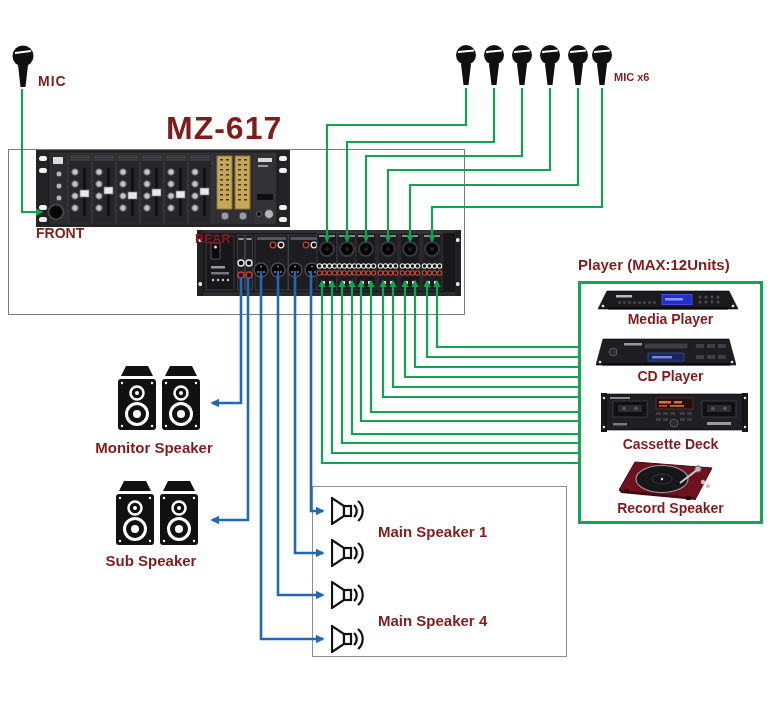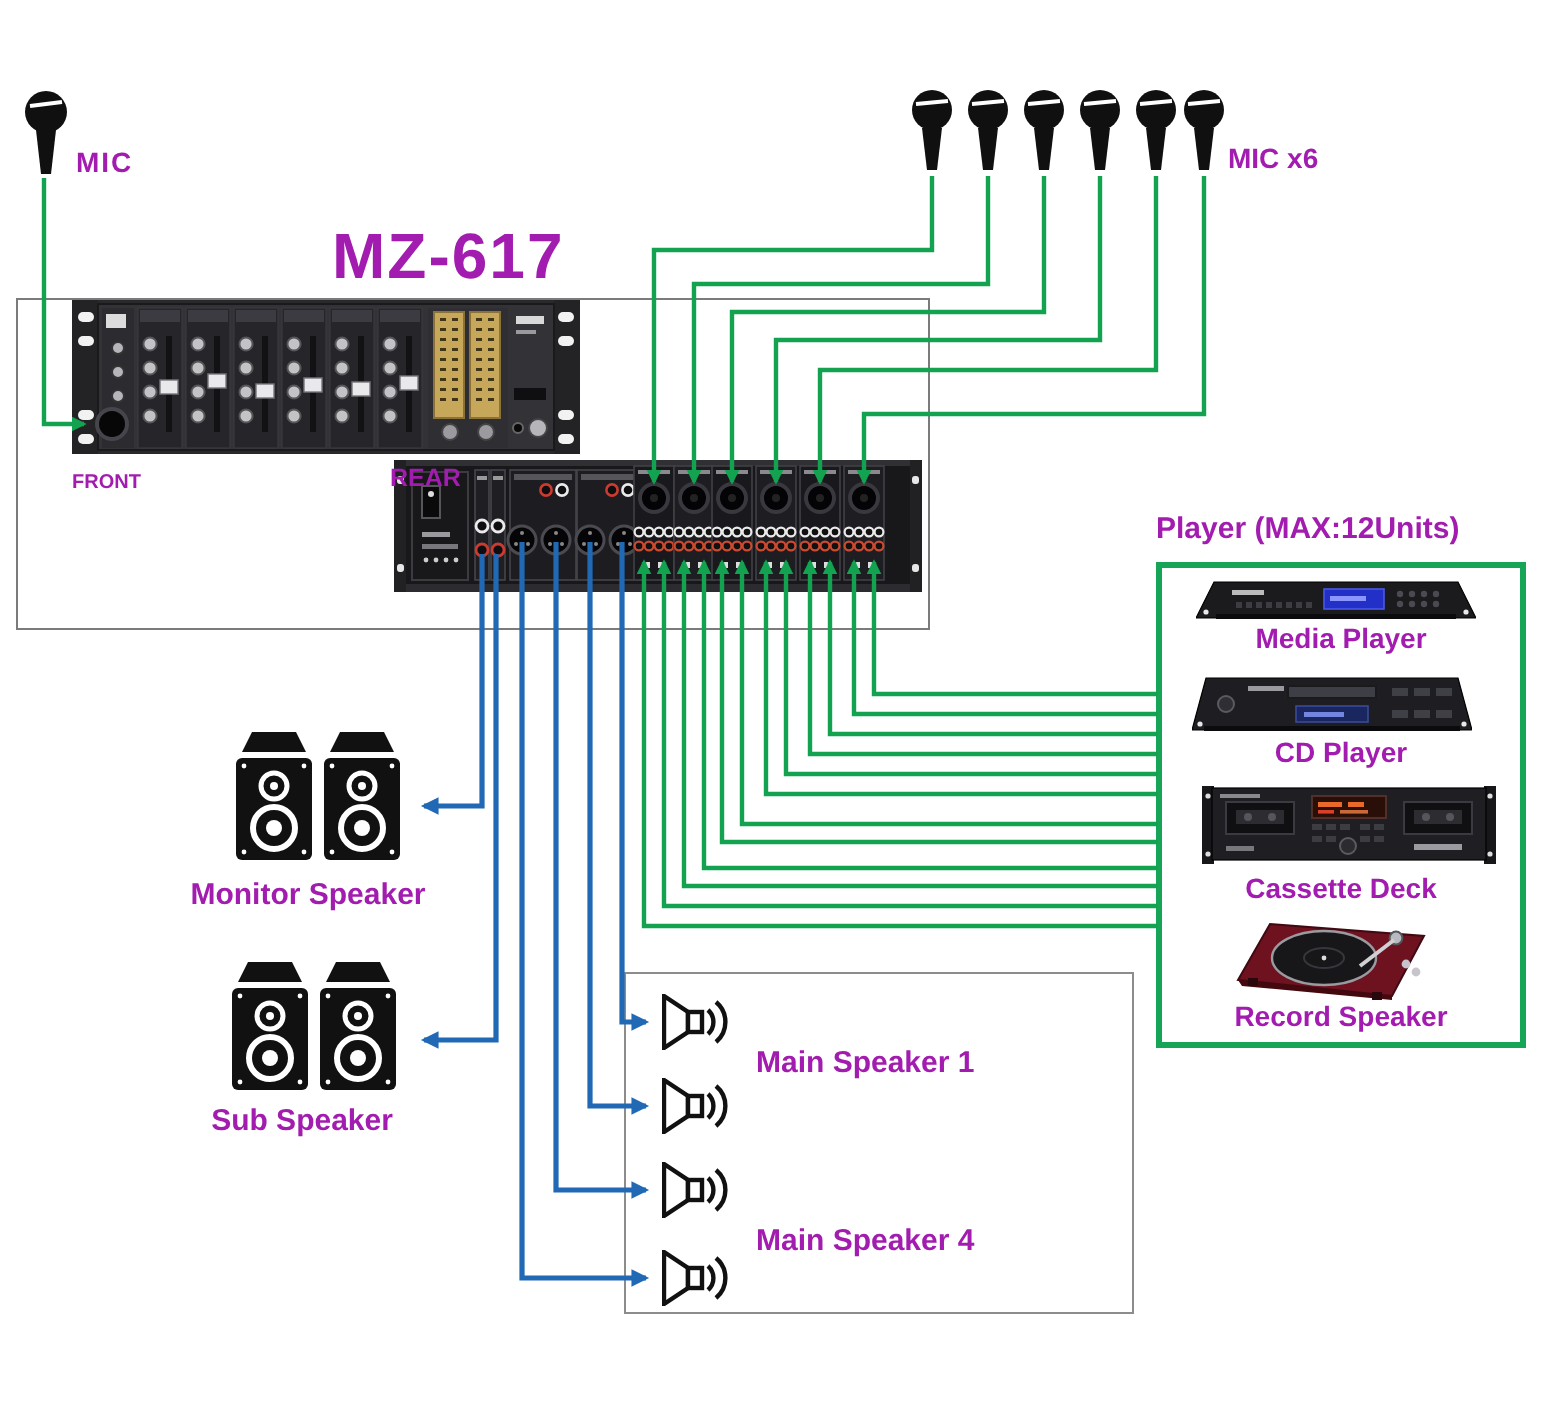--- a/index.html
+++ b/index.html
@@ -1,19 +1,19 @@
 <!DOCTYPE html>
 <html style="--wire-green: #12a250; --wire-blue: #2169b4; --player-border: #16a457;"><head>
 <meta charset="utf-8">
 <style>
   html,body{margin:0;padding:0;background:#fff;}
   body{font-family:"Liberation Sans",sans-serif;color:#1a1a1a;}
   #stage{position:relative;width:774px;height:708px;background:#ffffff;overflow:hidden;}
   .abs{position:absolute;}
-  .lbl{font-weight:bold;color:#a21caf;white-space:nowrap;}
+  .lbl{font-weight:bold;color:#7f1d1d;white-space:nowrap;}
   #title{font-size:32px;letter-spacing:1px;}
   .panel-box{border:1.5px solid #7b7b7b;}
   .main-box{border:1.5px solid #8c8c8c;background:#fff;}
   .player-box{border:3px solid var(--player-border,#16a457);background:#fff;}
   .ctr{text-align:center;}
   #wires{position:absolute;left:0;top:0;z-index:9;pointer-events:none;}
   .wire-green{fill:none;stroke:var(--wire-green,#12a250);stroke-width:2.2;stroke-linejoin:miter;}
   .wire-blue{fill:none;stroke:var(--wire-blue,#2169b4);stroke-width:2.6;stroke-linejoin:miter;}
   .arr-g{fill:var(--wire-green,#12a250);}
   .arr-b{fill:var(--wire-blue,#2169b4);}
@@ -54,21 +54,21 @@
   <svg class="abs z2" style="left:566px;top:45px;" width="24" height="44" viewBox="0 0 24 44">
       <circle cx="12" cy="10" r="10" fill="#101010"></circle>
       <line x1="4" y1="7" x2="20" y2="5.5" stroke="#fff" stroke-width="2"></line>
       <polygon points="7,19 17,19 14.5,40 9.5,40" fill="#101010"></polygon>
     </svg>
   <svg class="abs z2" style="left:590px;top:45px;" width="24" height="44" viewBox="0 0 24 44">
       <circle cx="12" cy="10" r="10" fill="#101010"></circle>
       <line x1="4" y1="7" x2="20" y2="5.5" stroke="#fff" stroke-width="2"></line>
       <polygon points="7,19 17,19 14.5,40 9.5,40" fill="#101010"></polygon>
     </svg>
-  <div class="abs lbl z2" style="left:614px;top:71px;font-size:14px;">MIC x6</div>
+  <div class="abs lbl z2" style="left:614px;top:71px;font-size:11px;">MIC x6</div>
 
   <div id="title" class="abs lbl z2" style="left:166px;top:110px;">MZ-617</div>
 
   <div class="abs panel-box" style="left:8px;top:149px;width:455px;height:164px;"></div>
 
   <svg class="abs z1" style="left:36px;top:150px;" width="254" height="77" viewBox="0 0 254 77">
     <rect x="0" y="0" width="254" height="77" rx="1" fill="#29292c"></rect>
     <rect x="0" y="0" width="13" height="77" fill="#232326"></rect>
     <rect x="241" y="0" width="13" height="77" fill="#232326"></rect>
     <rect x="3" y="6" width="8" height="5" rx="2.5" fill="#f2f2f2"></rect>
@@ -197,21 +197,21 @@
       <circle cx="207" cy="66" r="4" fill="#9a9aa0" stroke="#444"></circle>
     </g>
 
     <rect x="222" y="8" width="14" height="4" fill="#d8d8d8"></rect>
     <rect x="222" y="15" width="10" height="2" fill="#9a9a9e"></rect>
     <rect x="221" y="44" width="16" height="6" fill="#0f0f11"></rect>
     <circle cx="233" cy="64" r="4.5" fill="#b5b5ba" stroke="#444"></circle>
     <circle cx="223" cy="64" r="2.5" fill="#0a0a0a" stroke="#666"></circle>
   </svg>
 
-  <div class="abs lbl z2" style="left:36px;top:225px;font-size:10px;margin-top:11px;">FRONT</div>
+  <div class="abs lbl z2" style="left:36px;top:225px;font-size:14px;">FRONT</div>
   <div class="abs lbl z2" style="left:151px;top:232px;font-size:12.5px;padding-left:44px;">REAR</div>
 
   <svg class="abs z1" style="left:197px;top:230px;" width="264" height="66" viewBox="0 0 264 66">
     <rect x="0" y="0" width="264" height="66" rx="1" fill="#18181b"></rect>
     <rect x="0" y="0" width="264" height="3" fill="#303034"></rect>
     <rect x="0" y="62" width="264" height="4" fill="#2c2c30"></rect>
     <rect x="0" y="0" width="6" height="66" fill="#212124"></rect>
       <rect x="258" y="0" width="6" height="66" fill="#212124"></rect>
     <rect x="1.5" y="8" width="3.5" height="4" rx="1.5" fill="#e8e8e8"></rect>
       <rect x="1.5" y="52" width="3.5" height="4" rx="1.5" fill="#e8e8e8"></rect>

